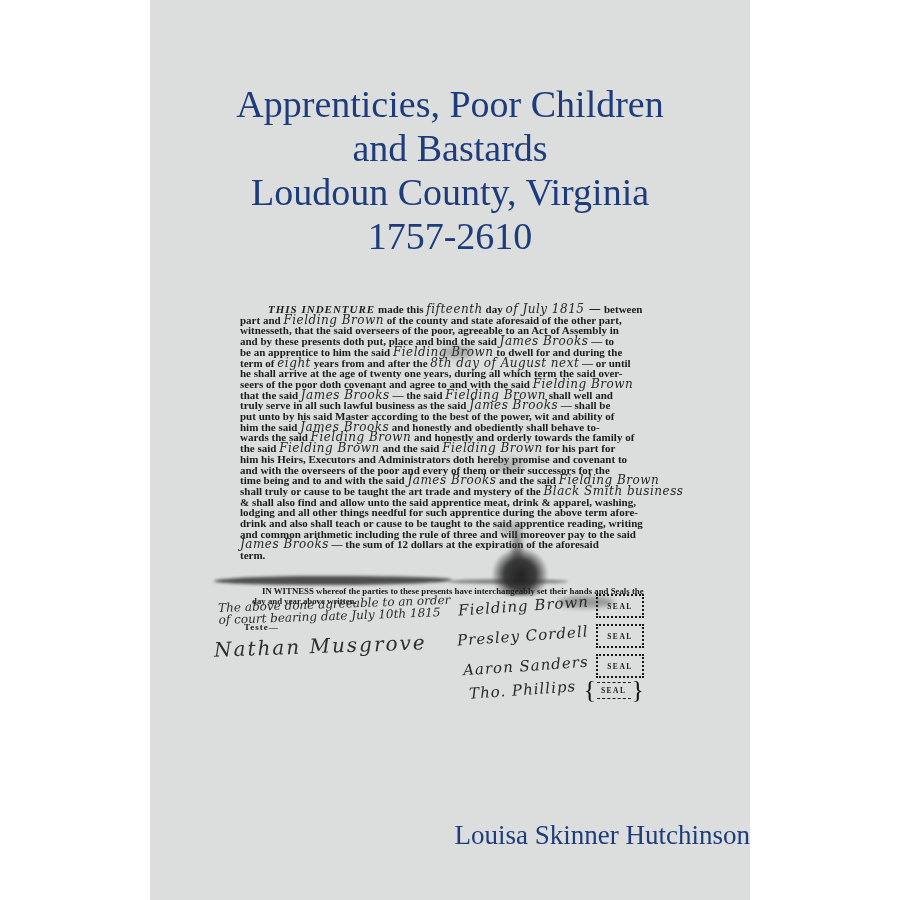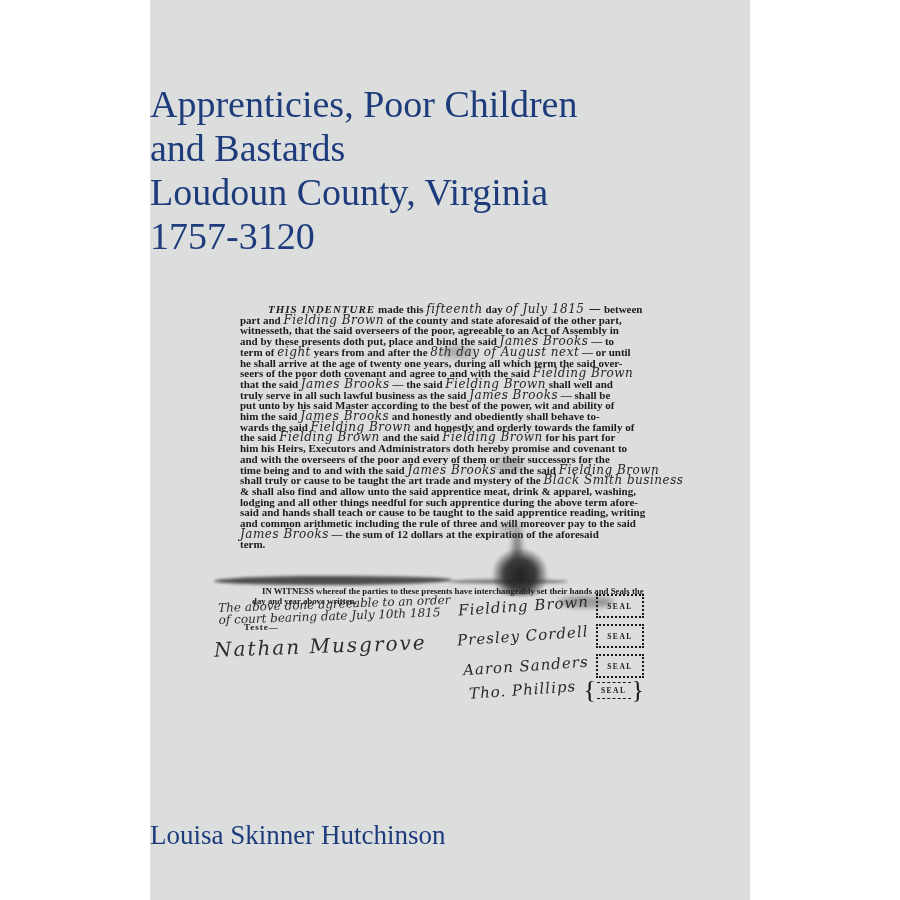--- a/index.html
+++ b/index.html
@@ -12,26 +12,26 @@
     width:900px;height:900px;background:#ffffff;
     font-family:"Liberation Serif", serif;
     position:relative;overflow:hidden;
   }
   .cover{
     position:absolute;left:150px;top:0;width:600px;height:900px;
     background:var(--cover);
   }
   .title-block{
     position:absolute;left:0;top:82px;width:600px;
-    color:var(--navy);
+    text-align:center;color:var(--navy);
     font-size:38px;line-height:44px;font-weight:normal;
   }
   .author{
     position:absolute;left:0;top:818px;width:600px;
-    text-align:left;color:var(--navy);font-size:27px;line-height:34px;
+    text-align:right;color:var(--navy);font-size:27px;line-height:34px;
   }
   
   .doc{
     position:absolute;left:62px;top:290px;width:462px;height:428px;
     color:var(--ink);
   }
   .doc-body{
     position:absolute;left:8px;top:14px;width:452px;
     font-weight:bold;font-size:11px;line-height:10.7px;
     color:#1b1b1b;
@@ -133,46 +133,47 @@
 </style>
 </head>
 <body>
 
 <div class="cover">
 
   <div class="title-block">
     <div>Apprenticies, Poor Children</div>
     <div>and Bastards</div>
     <div>Loudoun County, Virginia</div>
-    <div>1757-3120</div>
+    <div>1757-2610</div>
   </div>
 
   <div class="doc">
 
     <div class="doc-body">
         <div class="doc-line"><span class="print-bold">THIS INDENTURE</span><span class="print"> made this </span><span class="hand">fifteenth</span><span class="print"> day </span><span class="hand">of July 1815 —</span><span class="print"> between</span></div>
         <div class="doc-line"><span class="print">part and </span><span class="hand">Fielding Brown</span><span class="print"> of the county and state aforesaid of the other part,</span></div>
         <div class="doc-line"><span class="print">witnesseth, that the said overseers of the poor, agreeable to an Act of Assembly in</span></div>
         <div class="doc-line"><span class="print">and by these presents doth put, place and bind the said </span><span class="hand">James Brooks</span><span class="print"> — to</span></div>
+        <div class="doc-line"><span class="print">be an apprentice to him the said </span><span class="hand">Fielding Brown</span><span class="print"> to dwell for and during the</span></div>
         <div class="doc-line"><span class="print">term of </span><span class="hand">eight</span><span class="print"> years from and after the </span><span class="hand">8th day of August next</span><span class="print"> — or until</span></div>
         <div class="doc-line"><span class="print">he shall arrive at the age of twenty one years, during all which term the said over-</span></div>
         <div class="doc-line"><span class="print">seers of the poor doth covenant and agree to and with the said </span><span class="hand">Fielding Brown</span></div>
         <div class="doc-line"><span class="print">that the said </span><span class="hand">James Brooks</span><span class="print"> — the said </span><span class="hand">Fielding Brown</span><span class="print"> shall well and</span></div>
         <div class="doc-line"><span class="print">truly serve in all such lawful business as the said </span><span class="hand">James Brooks</span><span class="print"> — shall be</span></div>
         <div class="doc-line"><span class="print">put unto by his said Master according to the best of the power, wit and ability of</span></div>
         <div class="doc-line"><span class="print">him the said </span><span class="hand">James Brooks</span><span class="print"> and honestly and obediently shall behave to-</span></div>
         <div class="doc-line"><span class="print">wards the said </span><span class="hand">Fielding Brown</span><span class="print"> and honestly and orderly towards the family of</span></div>
         <div class="doc-line"><span class="print">the said </span><span class="hand">Fielding Brown</span><span class="print"> and the said </span><span class="hand">Fielding Brown</span><span class="print"> for his part for</span></div>
         <div class="doc-line"><span class="print">him his Heirs, Executors and Administrators doth hereby promise and covenant to</span></div>
         <div class="doc-line"><span class="print">and with the overseers of the poor and every of them or their successors for the</span></div>
         <div class="doc-line"><span class="print">time being and to and with the said </span><span class="hand">James Brooks</span><span class="print"> and the said </span><span class="hand">Fielding Brown</span></div>
         <div class="doc-line"><span class="print">shall truly or cause to be taught the art trade and mystery of the </span><span class="hand">Black Smith business</span></div>
         <div class="doc-line"><span class="print">&amp; shall also find and allow unto the said apprentice meat, drink &amp; apparel, washing,</span></div>
         <div class="doc-line"><span class="print">lodging and all other things needful for such apprentice during the above term afore-</span></div>
-        <div class="doc-line"><span class="print">said and hands shall teach or cause to be taught to the said apprentice reading, writing</span></div>
+        <div class="doc-line"><span class="print">drink and also shall teach or cause to be taught to the said apprentice reading, writing</span></div>
         <div class="doc-line"><span class="print">and common arithmetic including the rule of three and will moreover pay to the said</span></div>
         <div class="doc-line"><span class="hand">James Brooks</span><span class="print"> — the sum of 12 dollars at the expiration of the aforesaid</span></div>
         <div class="doc-line"><span class="print">term.</span></div>
       </div>
 
     <div class="smudge s-long"></div>
     <div class="smudge s-long2"></div>
     <div class="smudge s-blob"></div>
     <div class="smudge s-tail"></div>
     <div class="smudge s-faint1"></div>

